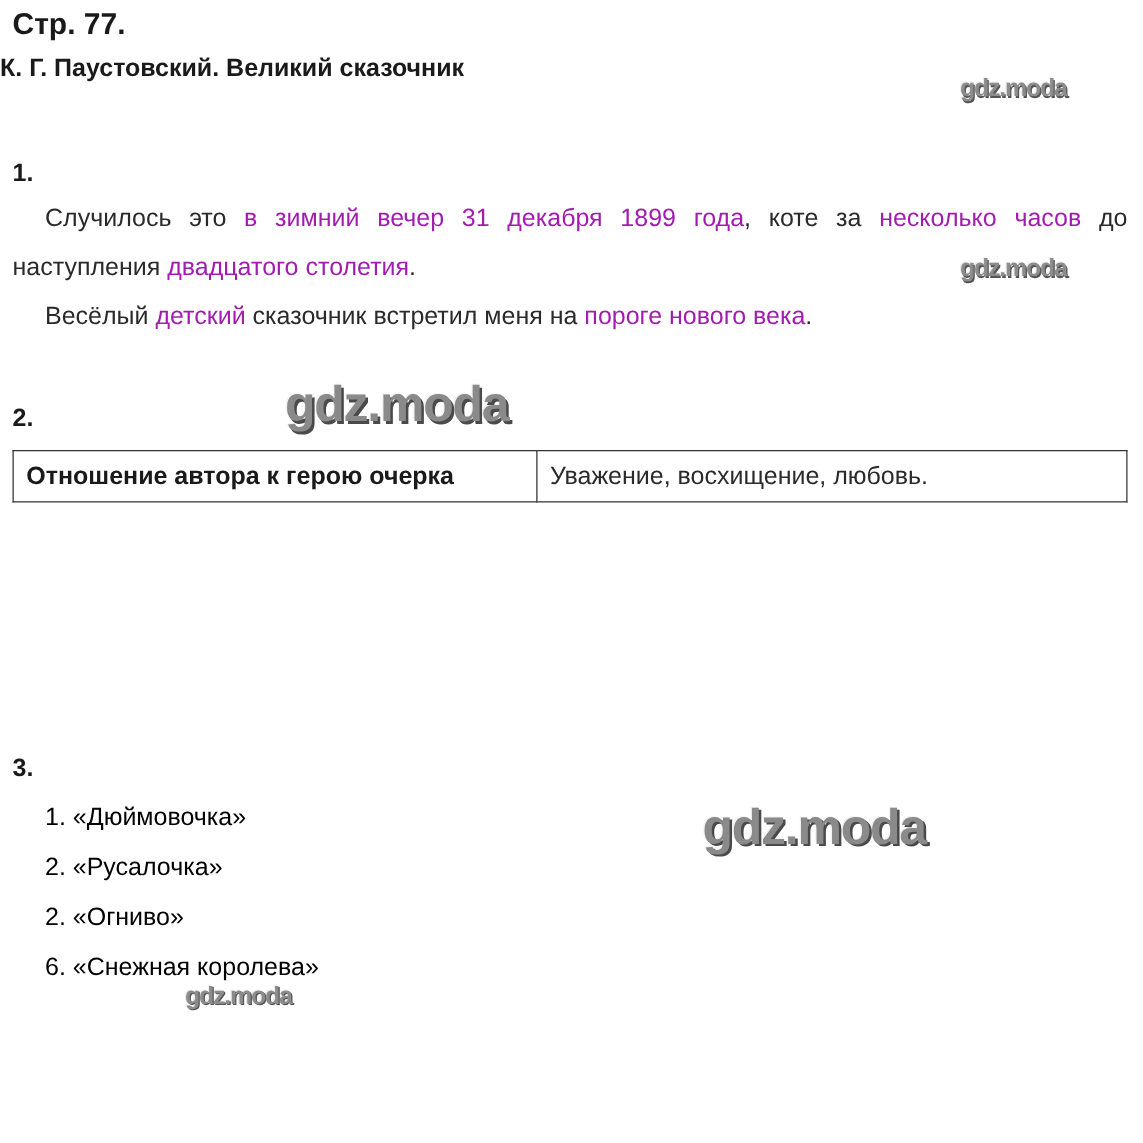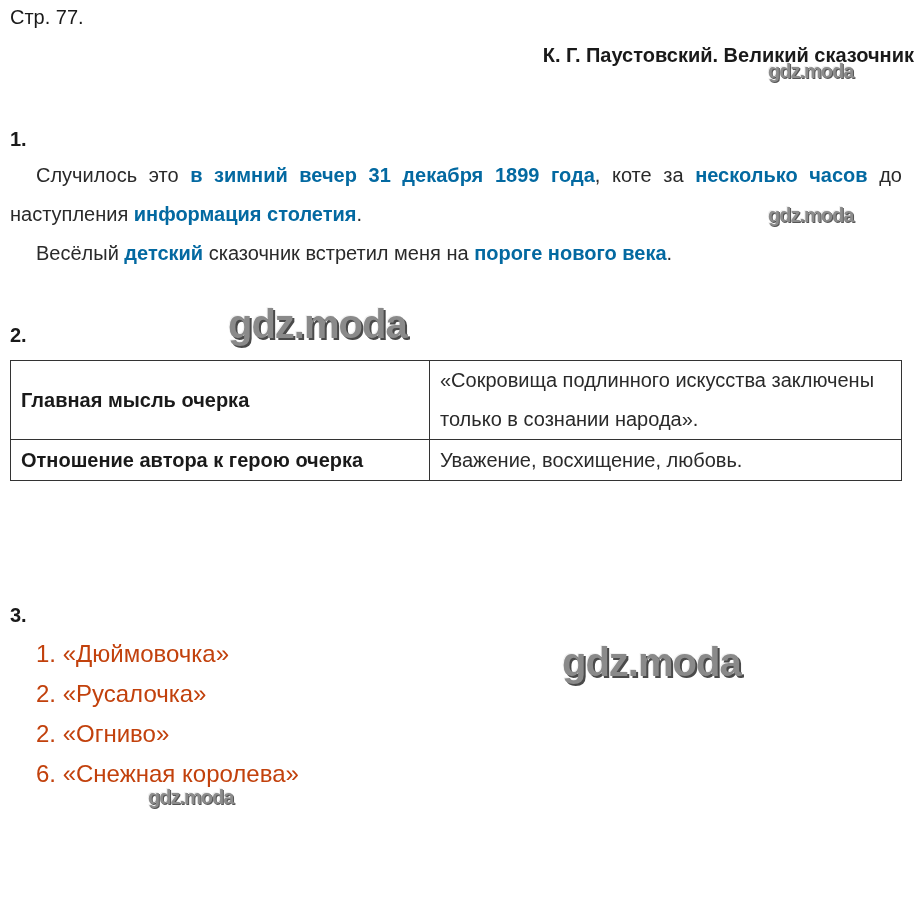--- a/index.html
+++ b/index.html
@@ -1,25 +1,25 @@
 <!DOCTYPE html>
 <html><head>
 <meta charset="utf-8">
 <style>
   html, body { margin: 0; padding: 0; background: #ffffff; }
   body {
     width: 914px; height: 914px; position: relative; overflow: hidden;
     font-family: "Liberation Sans", sans-serif; color: #222222;
   }
   .abs { position: absolute; }
-  .page-label { left: 10px; top: 6px; font-size: 20px; font-weight: normal; color: #1a1a1a; }
-  .title { left: 0; width: 914px; text-align: right; top: 44px; font-size: 20px; font-weight: bold; color: #1a1a1a; }
+  .page-label { left: 10px; top: 6px; font-size: 24px; font-weight: bold; color: #1a1a1a; }
+  .title { left: 0; width: 914px; text-align: left; top: 44px; font-size: 20px; font-weight: bold; color: #1a1a1a; }
   .task-num { left: 10px; font-size: 20px; font-weight: bold; color: #1a1a1a; }
   .para { font-size: 20px; line-height: 39px; color: #2a2a2a; }
-  .para b { font-weight: bold; color: #0369a1; }
+  .para b { font-weight: normal; color: #a21caf; }
   .p1 { left: 10px; width: 892px; top: 156px; text-align: justify; text-indent: 26px; }
   .p2 { left: 36px; top: 234px; }
   .wm {
     font-family: Liberation Sans, sans-serif; font-weight: bold;
     color: #9a9a9a; letter-spacing: -1px;
     text-shadow: 1px 1px 0 #555, -1px -1px 0 #eee;
   }
   .wm-small { font-size: 20px; color: #8c8c8c; }
   .wm-large { font-size: 40px; color: #8a8a8a; text-shadow: 2px 2px 0 #4a4a4a, -1px -1px 0 #f2f2f2; }
   table.info {
@@ -27,48 +27,44 @@
     border-collapse: collapse; font-size: 20px;
   }
   table.info td { border: 1px solid #333333; vertical-align: middle; padding: 0 10px; }
   table.info td.k { width: 398px; font-weight: bold; color: #1a1a1a; }
   table.info td.v { color: #2a2a2a; line-height: 39px; }
   table.info tr.r1 td { height: 78px; }
   table.info tr.r2 td { height: 40px; }
   table.info tr.r3 td { height: 79px; }
   ol.tales {
     position: absolute; left: 36px; top: 634px; margin: 0; padding: 0; list-style: none;
-    font-size: 24px; color: #c2410c;
+    font-size: 20px; color: #000000;
   }
   ol.tales li { height: 40px; line-height: 40px; }
 </style>
 </head>
 <body>
 
 <div class="abs page-label">Стр. 77.</div>
 <div class="abs title">К. Г. Паустовский. Великий сказочник</div>
 <div class="abs wm wm-small" style="left:768px; top:60px;">gdz.moda</div>
 
 <div class="abs task-num" style="top:128px;">1.</div>
 <div class="abs para p1">
-  <span>Случилось это </span><b>в зимний вечер 31 декабря 1899 года</b><span>, коте за </span><b>несколько часов</b><span> до наступления </span><b>информация столетия</b><span>.</span>
+  <span>Случилось это </span><b>в зимний вечер 31 декабря 1899 года</b><span>, коте за </span><b>несколько часов</b><span> до наступления </span><b>двадцатого столетия</b><span>.</span>
 </div>
 <div class="abs wm wm-small" style="left:768px; top:204px;">gdz.moda</div>
 <div class="abs para p2">
   <span>Весёлый </span><b>детский</b><span> сказочник встретил меня на </span><b>пороге нового века</b><span>.</span>
 </div>
 
 <div class="abs task-num" style="top:324px;">2.</div>
 <div class="abs wm wm-large" style="left:228px; top:302px;">gdz.moda</div>
 <table class="info">
   <tbody>
-      <tr class="r1">
-    <td class="k">Главная мысль очерка</td>
-    <td class="v">«Сокровища подлинного искусства заключены только в сознании народа».</td>
-  </tr>
   <tr class="r2">
     <td class="k">Отношение автора к герою очерка</td>
     <td class="v">Уважение, восхищение, любовь.</td>
   </tr>
 </tbody>
   </table>
 
 <div class="abs task-num" style="top:604px;">3.</div>
 <ol class="tales">
   <li>1. «Дюймовочка»</li>

